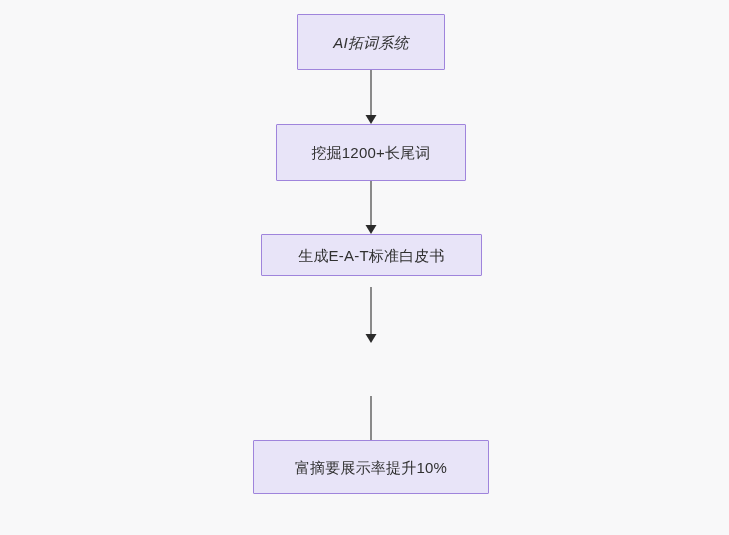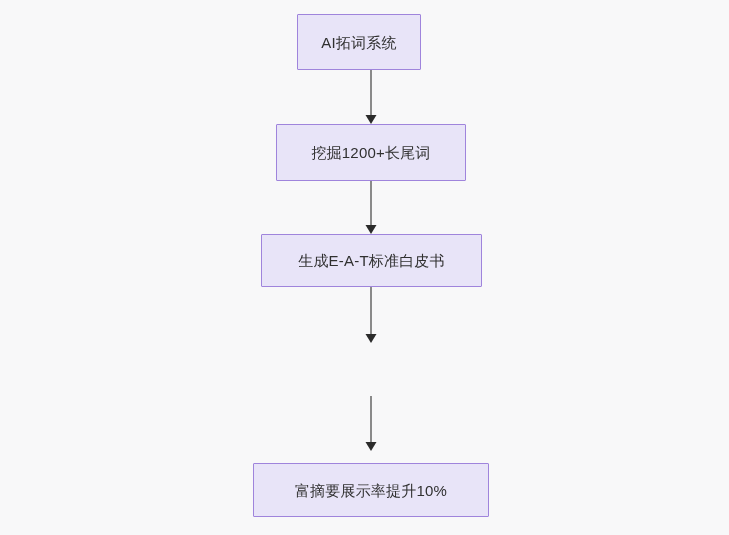--- a/index.html
+++ b/index.html
@@ -68,30 +68,30 @@
   <svg class="edge" style="left:355px; top:281px; width:32px; height:70px;">
     <line class="edge-line" x1="16" y1="6" x2="16" y2="53"></line>
     <polygon class="edge-head" points="10.5,53 21.5,53 16,62"></polygon>
   </svg>
 
   <svg class="edge" style="left:355px; top:390px; width:32px; height:70px;">
     <line class="edge-line" x1="16" y1="6" x2="16" y2="52"></line>
     <polygon class="edge-head" points="10.5,52 21.5,52 16,61"></polygon>
   </svg>
 
-  <div class="node" style="left:297px; top:14px; width:124px; height:56px;">
+  <div class="node" style="left:297px; top:14px; width:148px; height:56px;font-style:italic;">
     <span class="node-label">AI拓词系统</span>
   </div>
 
   <div class="node" style="left:276px; top:124px; width:190px; height:57px;">
     <span class="node-label">挖掘1200+长尾词</span>
   </div>
 
-  <div class="node" style="left:261px; top:234px; width:221px; height:53px;">
+  <div class="node" style="left:261px; top:234px; width:221px; height:42px;">
     <span class="node-label">生成E-A-T标准白皮书</span>
   </div>
 
 
-  <div class="node" style="left:253px; top:463px; width:236px; height:54px;">
+  <div class="node" style="left:253px; top:440px; width:236px; height:54px;">
     <span class="node-label">富摘要展示率提升10%</span>
   </div>
 
 </div>
 
 </body></html>

